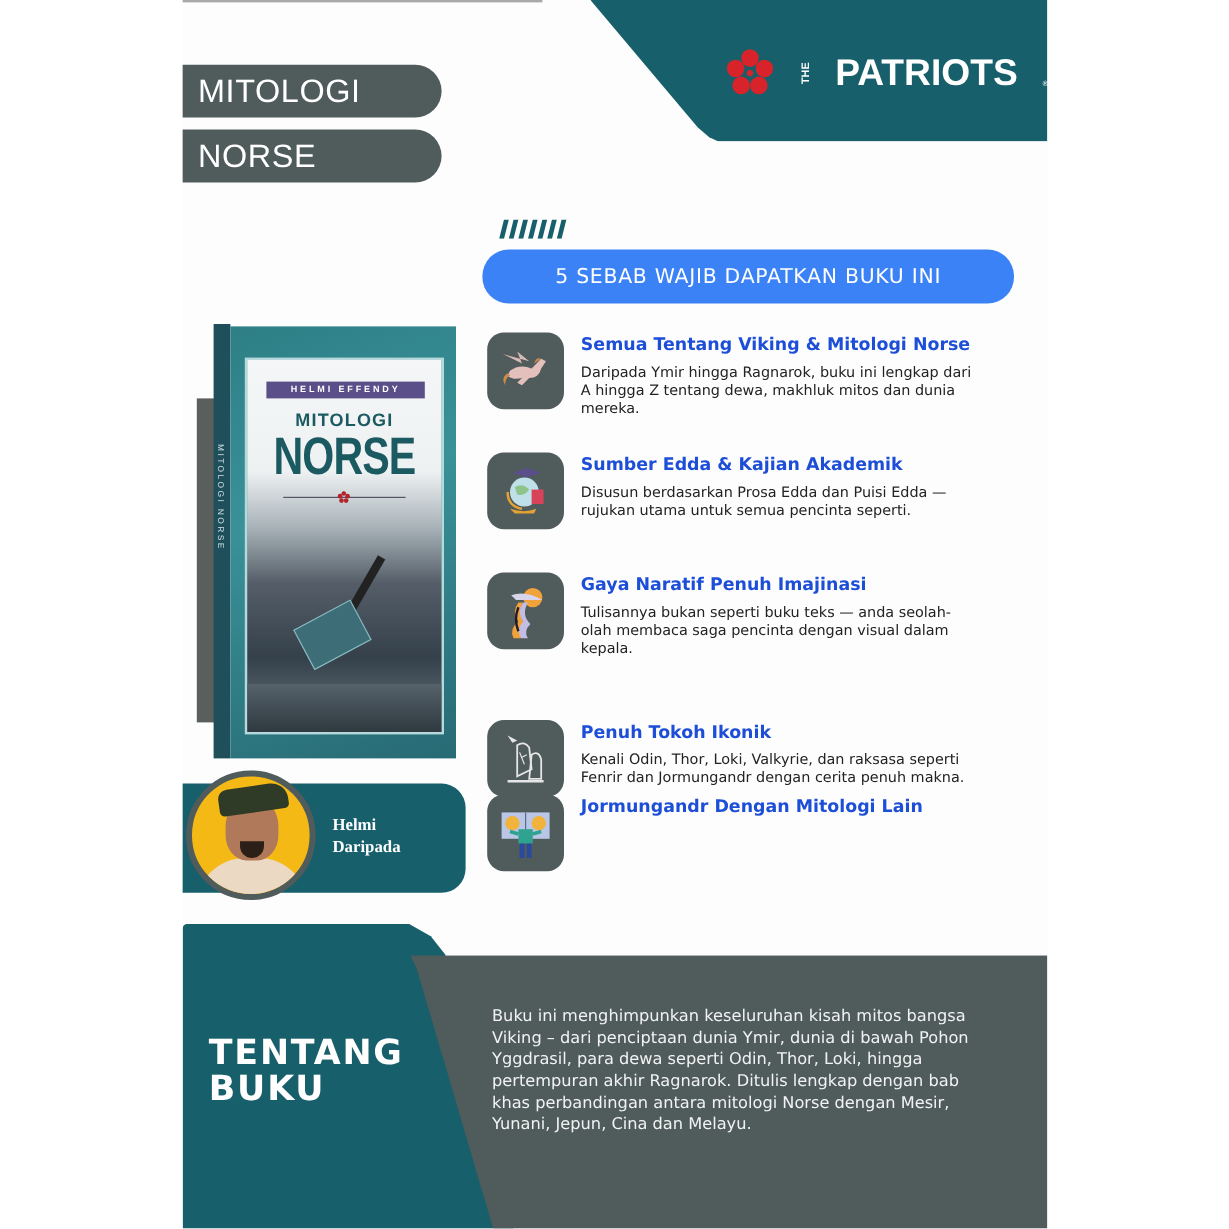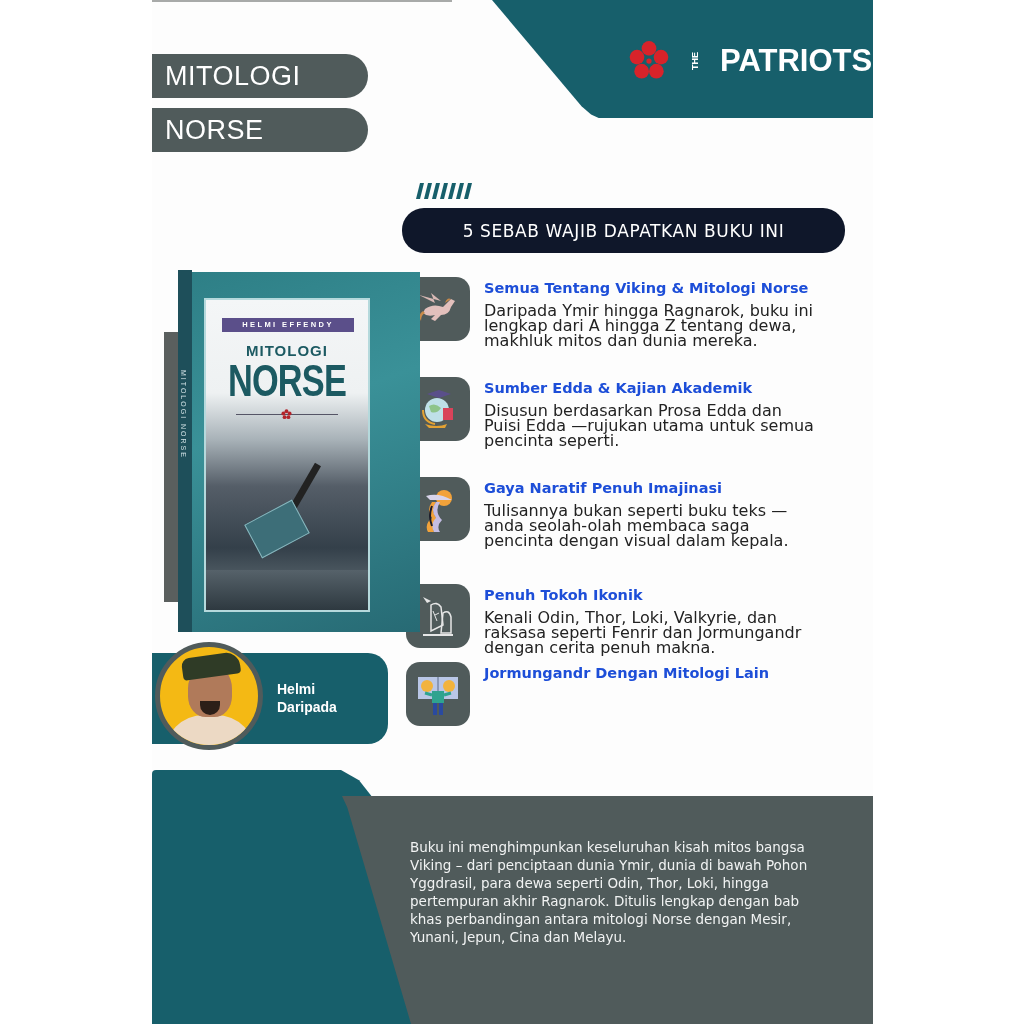--- a/index.html
+++ b/index.html
@@ -12,21 +12,21 @@
     background: #fdfdfd; overflow: hidden;
   }
   .top-line { position: absolute; left: 0; top: 0; width: 300px; height: 2px; background: #a8aaa9; }
   .logo-band {
     position: absolute; left: 340px; top: 0; width: 381px; height: 118px;
     background: #175f6b;
     clip-path: polygon(0 0, 100% 0, 100% 100%, 28% 100%, 26% 97%, 23.5% 90%);
     border-bottom-left-radius: 20px;
   }
   .logo {
-    position: absolute; left: 476px; top: 40px; display: flex; align-items: center; gap: 20px;
+    position: absolute; left: 452px; top: 40px; display: flex; align-items: center; gap: 20px;
   }
   .logo .flower { width: 42px; height: 42px; }
   .logo .the {
     writing-mode: vertical-rl; transform: rotate(180deg);
     color: #fff; font-size: 9px; font-weight: bold; font-family: "Liberation Sans", sans-serif; letter-spacing: 0;
   }
   .logo .name {
     color: #fff; font-family: "Liberation Sans", sans-serif; font-weight: bold; font-size: 31px; letter-spacing: 0px;
   }
   .logo .reg { color: #fff; font-size: 6px; align-self: flex-end; margin-bottom: 8px; }
@@ -35,48 +35,48 @@
     position: absolute; left: 0; height: 44px; background: #505b5b; color: #fff;
     border-radius: 0 22px 22px 0; display: flex; align-items: center; padding-left: 13px;
     font-family: "Liberation Sans", sans-serif; font-size: 27px; letter-spacing: 0.5px;
   }
   .pill-1 { top: 54px; width: 203px; }
   .pill-2 { top: 108px; width: 203px; }
 
   .stripes { position: absolute; left: 262px; top: 183px; width: 60px; height: 16px; }
 
   .reasons-header {
-    position: absolute; left: 250px; top: 208px; width: 443px; height: 45px; background: #0f172a;
+    position: absolute; left: 250px; top: 208px; width: 443px; height: 45px; background: #3b82f6;
     border-radius: 22px; color: #fff; display: flex; align-items: center; justify-content: center;
     font-family: "DejaVu Sans", sans-serif; font-size: 17px; letter-spacing: 0.6px;
   }
 
   .reason { position: absolute; left: 254px; width: 420px; }
   .reason .icon-box {
     position: absolute; left: 0; top: 0; width: 64px; height: 64px; background: #505b5b; border-radius: 14px;
     display: flex; align-items: center; justify-content: center;
   }
   .reason .r-title {
     position: absolute; left: 78px; top: 3px; font-family: "DejaVu Sans", sans-serif; font-weight: bold;
     font-size: 14.5px; color: #1d4ed8;
   }
   .reason .r-desc {
-    position: absolute; left: 78px; top: 26px; width: 330px; font-family: "DejaVu Sans", sans-serif; font-size: 16px;
+    position: absolute; left: 78px; top: 26px; width: 330px; font-family: "DejaVu Sans", sans-serif; font-size: 12px;
     color: #222; line-height: 15px;
   }
 
   .book { position: absolute; left: 12px; top: 270px; width: 218px; height: 366px; }
   .book-shadow { position: absolute; left: 0; top: 62px; width: 18px; height: 270px; background: #5a5f5e; }
   .book-spine { position: absolute; left: 14px; top: 0; width: 14px; height: 362px; background: #1e4f5a; }
   .book-spine-text {
     position: absolute; left: 16px; top: 100px; writing-mode: vertical-rl; color: #cfe0e4;
     font-size: 7px; letter-spacing: 2px; font-family: "Liberation Sans", sans-serif;
   }
   .book-cover {
-    position: absolute; left: 28px; top: 2px; width: 228px; height: 360px;
+    position: absolute; left: 28px; top: 2px; width: 188px; height: 360px;
     background: linear-gradient(160deg, #2e7f86 0%, #3a9198 40%, #276a74 100%);
     text-decoration: underline;
   }
   .book-inner {
     position: absolute; left: 12px; top: 26px; width: 162px; height: 310px;
     border: 2px solid #b5d9dc;
     background: linear-gradient(180deg, #f4f6f7 0%, #eef1f2 30%, #a8b2b8 45%, #555e68 60%, #34404a 80%, #6d7a80 100%);
     overflow: hidden;
   }
   .author-band {
@@ -111,21 +111,21 @@
   }
   .avatar {
     position: absolute; left: 3px; top: 642px; width: 108px; height: 108px; border-radius: 50%;
     background: #f4b914; border: 5px solid #505b5b; box-sizing: border-box; overflow: hidden;
   }
   .avatar .head { position: absolute; left: 28px; top: 18px; width: 44px; height: 52px; background: #b07a5a; border-radius: 45% 45% 40% 40%; }
   .avatar .hat { position: absolute; left: 22px; top: 8px; width: 58px; height: 22px; background: #2f3b26; border-radius: 8px 14px 4px 4px; transform: rotate(-8deg); }
   .avatar .beard { position: absolute; left: 40px; top: 54px; width: 20px; height: 14px; background: #2c1f18; border-radius: 0 0 10px 10px; }
   .avatar .body { position: absolute; left: 4px; top: 68px; width: 92px; height: 60px; background: #ecd9c4; border-radius: 40px 40px 0 0; }
   .author-name {
-    position: absolute; left: 125px; top: 680px; color: #fff; font-family: Liberation Sans, sans-serif;
+    position: absolute; left: 125px; top: 680px; color: #fff; font-family: Liberation Serif, serif;
     font-weight: bold; font-size: 14px; line-height: 18px;
   }
 
   .bottom-teal {
     position: absolute; left: 0; top: 770px; width: 300px; height: 254px; background: #175f6b;
     clip-path: polygon(0 0, 63% 0, 69% 4%, 73% 10%, 92% 100%, 0 100%);
     border-top-left-radius: 4px;
   }
   .bottom-gray {
     position: absolute; left: 190px; top: 796px; width: 531px; height: 228px; background: #505b5b;
@@ -216,21 +216,21 @@
         <path d="M8 10 Q20 6 34 14 Q22 14 12 14 Z" fill="#d8d4ea"></path>
         <path d="M18 16 Q12 26 20 34 Q14 40 16 46 L10 46 Q6 38 14 32 Q8 24 14 16 Z" fill="#f2a23a"></path>
         <path d="M22 16 Q16 26 24 34 Q18 40 22 46 L16 46 Q12 38 18 32 Q12 24 18 16 Z" fill="#c4bde3"></path>
         <path d="M14 20 Q10 30 14 40" stroke="#1d1d2a" stroke-width="2" fill="none"></path>
       </svg>
     </div>
     <div class="r-title">Gaya Naratif Penuh Imajinasi</div>
     <div class="r-desc">Tulisannya bukan seperti buku teks — anda seolah-olah membaca saga pencinta dengan visual dalam kepala.</div>
   </div>
 
-  <div class="reason" style="top:584px; height:80px;">
+  <div class="reason" style="top:600px; height:80px;">
     <div class="icon-box">
       <svg width="42" height="50" viewBox="0 0 42 50">
         <path d="M6 6 L14 10 L10 12 Z" fill="#e6e6e6"></path>
         <path d="M14 14 Q20 10 24 16 L26 34 L14 40 Z" fill="none" stroke="#e6e6e6" stroke-width="1.5"></path>
         <path d="M26 22 Q32 18 34 26 L34 42 L24 42 Z" fill="none" stroke="#e6e6e6" stroke-width="1.5"></path>
         <path d="M6 44 L36 44" stroke="#e6e6e6" stroke-width="2"></path>
         <path d="M16 20 L20 30 M18 24 L22 22" stroke="#e6e6e6" stroke-width="1"></path>
       </svg>
     </div>
     <div class="r-title">Penuh Tokoh Ikonik</div>
@@ -286,14 +286,18 @@
     <div class="hat"></div>
     <div class="beard"></div>
   </div>
   <div class="author-name">
     <div>Helmi</div>
     <div>Daripada</div>
   </div>
 
   <div class="bottom-teal"></div>
   <div class="bottom-gray"></div>
+  <div class="tentang">
+    <div>TENTANG</div>
+    <div>BUKU</div>
+  </div>
   <div class="about-text">Buku ini menghimpunkan keseluruhan kisah mitos bangsa Viking – dari penciptaan dunia Ymir, dunia di bawah Pohon Yggdrasil, para dewa seperti Odin, Thor, Loki, hingga pertempuran akhir Ragnarok. Ditulis lengkap dengan bab khas perbandingan antara mitologi Norse dengan Mesir, Yunani, Jepun, Cina dan Melayu.</div>
 </div>
 
 </body></html>

